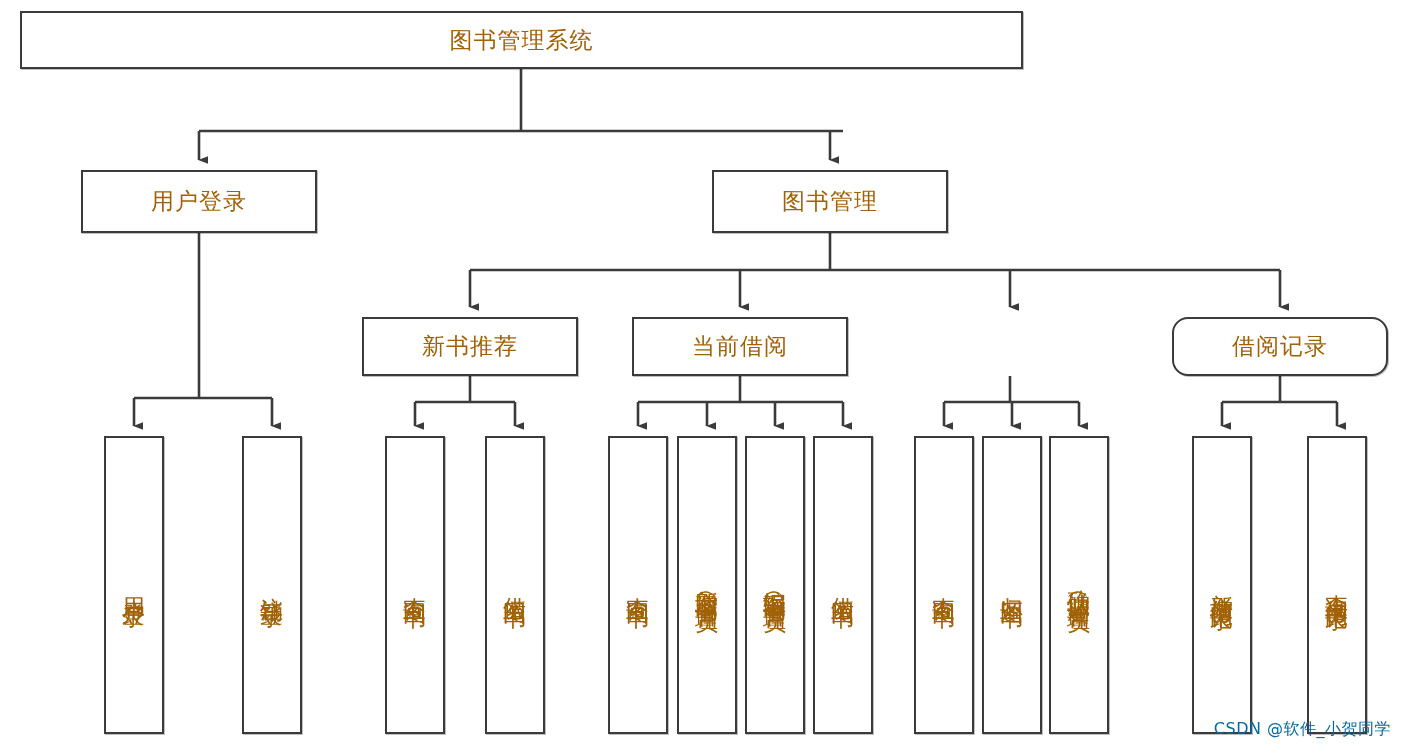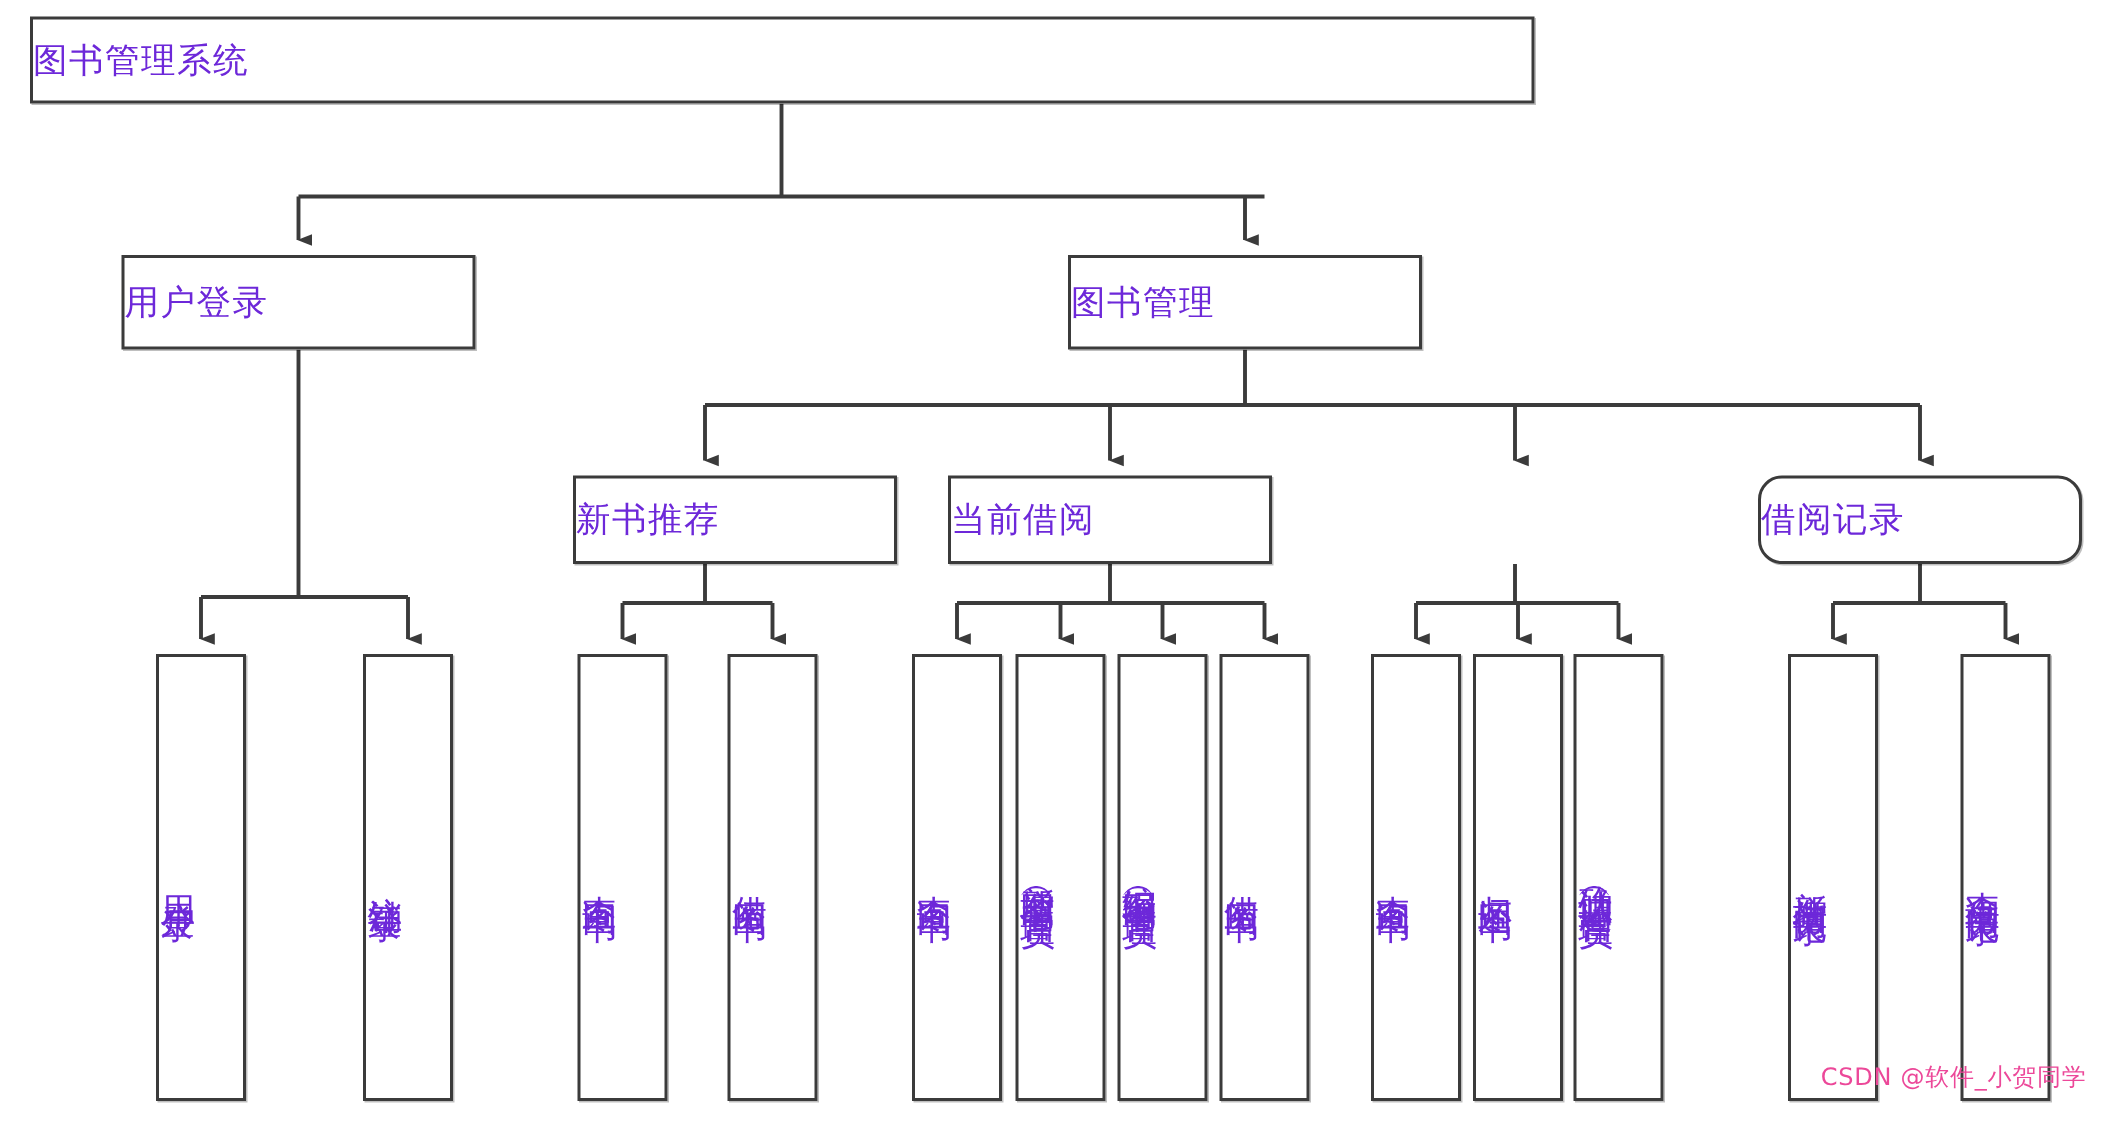--- a/index.html
+++ b/index.html
@@ -11,39 +11,39 @@
   }
   #diagram-root{position:relative;width:1405px;height:747px;}
   svg#wires{position:absolute;left:0;top:0;width:1405px;height:747px;}
   .node{
     position:absolute;
     box-sizing:border-box;
     background:#ffffff;
     border:2.5px solid #3b3b3b;
     display:flex;
     align-items:center;
-    justify-content:flex-start;
-    color:#6d28d9;
+    justify-content:center;
+    color:#a16207;
     box-shadow:1px 1px 0 rgba(0,0,0,0.25);
   }
   .node.h-node{font-size:23px;letter-spacing:1px;}
   .node.v-node{font-size:23px;letter-spacing:2px;}
   .v-node .vtext{
     writing-mode:vertical-rl;
     text-orientation:upright;
     line-height:1.05;
     white-space:nowrap;
     letter-spacing:3px;
   }
   .h-node .htext{white-space:nowrap;}
   #watermark{
     position:absolute;
-    right:14px;bottom:18px;
+    right:14px;bottom:7px;
     font-size:16px;
-    color:#ec4899;
+    color:#0369a1;
     letter-spacing:0.5px;
     white-space:nowrap;
     pointer-events:none;
   }
 </style>
 </head>
 <body>
 
 <div id="diagram-root">
 
@@ -101,21 +101,21 @@
     <span class="htext">图书管理系统</span>
   </div>
 
   <div class="node h-node" style="left:81px;top:170px;width:236px;height:63px;">
     <span class="htext">用户登录</span>
   </div>
   <div class="node h-node" style="left:712px;top:170px;width:236px;height:63px;">
     <span class="htext">图书管理</span>
   </div>
 
-  <div class="node h-node" style="left:362px;top:317px;width:216px;height:59px;margin-left:20px;">
+  <div class="node h-node" style="left:362px;top:317px;width:216px;height:59px;">
     <span class="htext">新书推荐</span>
   </div>
   <div class="node h-node" style="left:632px;top:317px;width:216px;height:59px;">
     <span class="htext">当前借阅</span>
   </div>
   <div class="node h-node" style="left:1172px;top:317px;width:216px;height:59px;border-radius:16px;">
     <span class="htext">借阅记录</span>
   </div>
 
   <div class="node v-node" style="left:104px;top:436px;width:60px;height:298px;">

